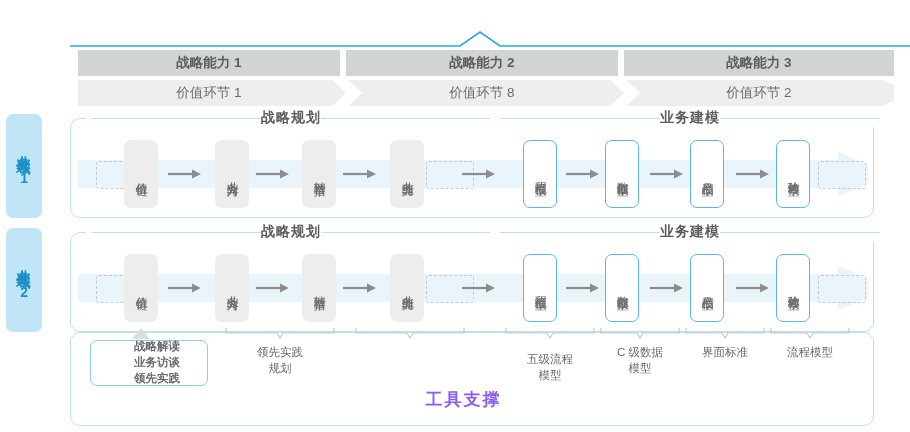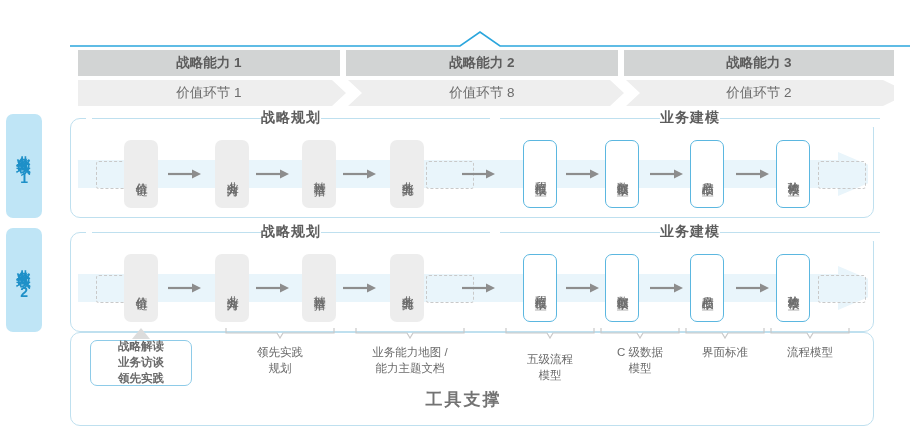--- a/index.html
+++ b/index.html
@@ -116,31 +116,31 @@
   
   .brk{position:absolute;height:12px;}
   .blabel{
     position:absolute;text-align:center;font-size:11.5px;color:#6b6b6b;line-height:1.35;
     white-space:nowrap;
   }
   .tool-box{
     position:absolute;left:90px;top:340px;width:100px;height:44px;
     border:1px solid #8ecbe8;border-radius:7px;background:#ffffff;
     display:flex;align-items:center;justify-content:center;
-    font-size:11.5px;color:#6b6b6b;line-height:1.38;text-align:center;font-weight:bold;
+    font-size:11.5px;color:#6b6b6b;line-height:1.38;text-align:center;font-weight:bold;padding-left:16px;
   }
 
   
   .footer{
     position:absolute;left:70px;top:332px;width:802px;height:92px;
     border:1px solid #bfe0ef;border-radius:10px;
   }
   .footer-title{
     position:absolute;left:17px;right:0;top:388px;text-align:center;
-    font-size:17px;font-weight:bold;color:#737373;letter-spacing:2px;
+    font-size:17px;font-weight:bold;color:#8b5cf6;letter-spacing:2px;
   }
   .ft-mask{position:absolute;left:330px;top:386px;width:250px;height:22px;background:#ffffff;}
 </style>
 </head>
 <body>
 
 <div class="stage">
 
   <div class="titles">
   </div>
@@ -320,24 +320,20 @@
       <path d="M1 1 L1 6 L37 6 L40 11 L43 6 L79 6 L79 1" fill="none" stroke="#c9c9c9" stroke-width="1.2"></path>
     </svg>
   <svg class="brk" style="left:770px;top:327px;width:80px" viewBox="0 0 80 12">
       <path d="M1 1 L1 6 L37 6 L40 11 L43 6 L79 6 L79 1" fill="none" stroke="#c9c9c9" stroke-width="1.2"></path>
     </svg>
 
   <div class="blabel" style="left:225px;top:345px;width:110px">
     <div>领先实践</div>
     <div>规划</div>
   </div>
-  <div class="blabel" style="left:350px;top:345px;width:120px">
-    <div>业务能力地图 /</div>
-    <div>能力主题文档</div>
-  </div>
   <div class="blabel" style="left:505px;top:352px;width:90px">
     <div>五级流程</div>
     <div>模型</div>
   </div>
   <div class="blabel" style="left:600px;top:345px;width:80px">
     <div>C 级数据</div>
     <div>模型</div>
   </div>
   <div class="blabel" style="left:685px;top:345px;width:80px">
     <div>界面标准</div>

